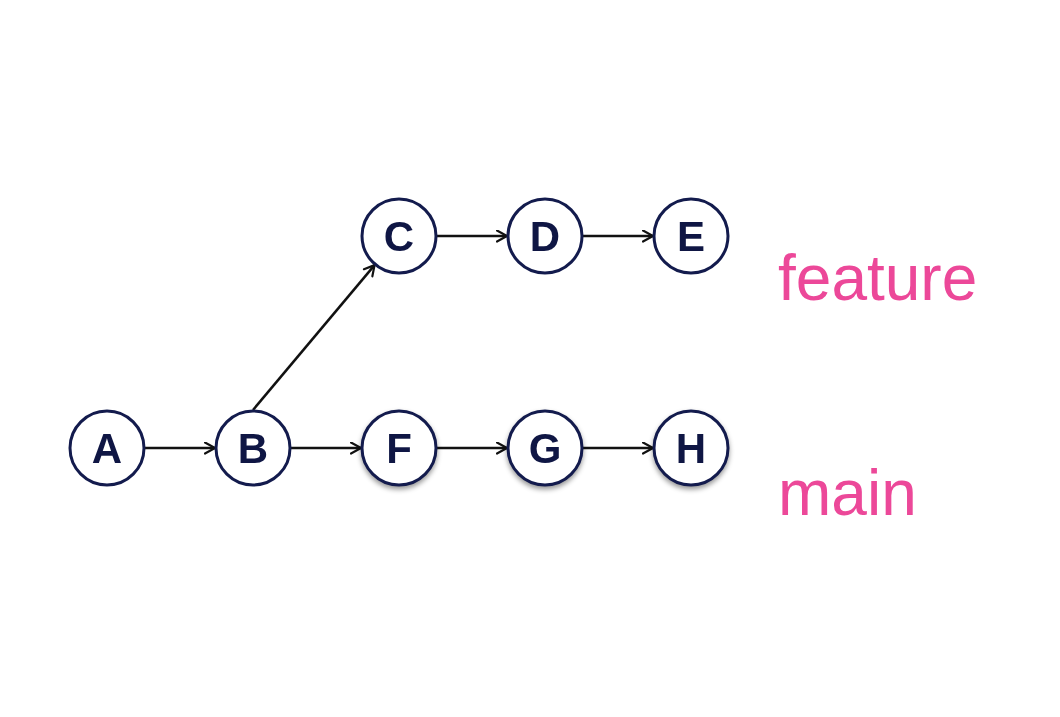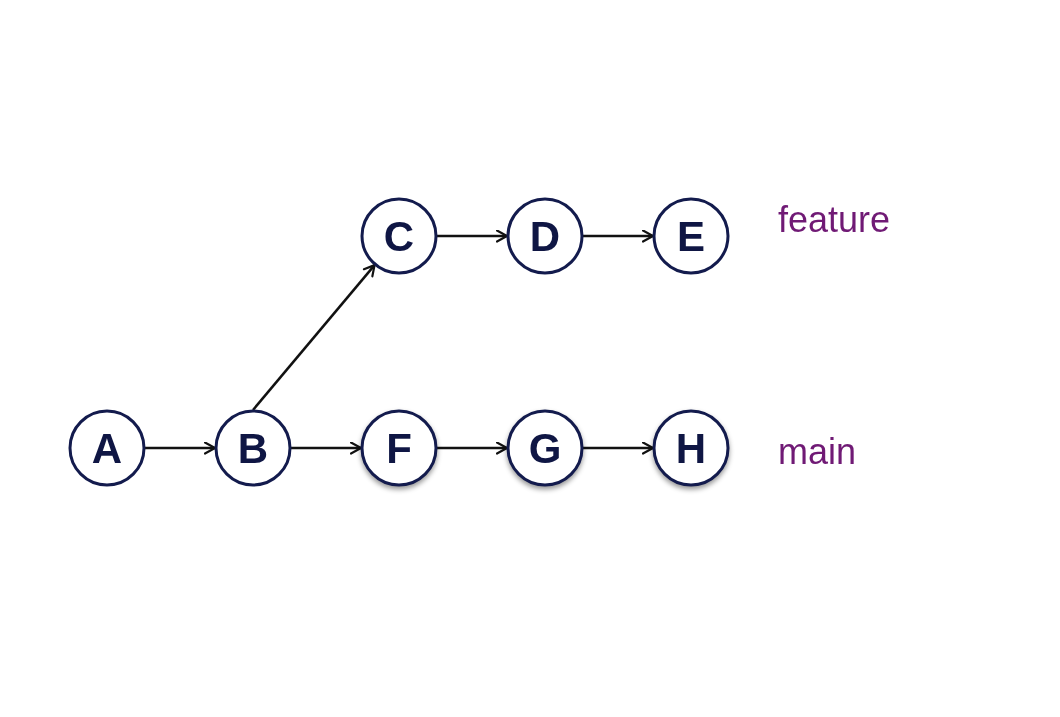--- a/index.html
+++ b/index.html
@@ -18,28 +18,29 @@
     background: #ffffff;
   }
   #graph {
     position: absolute;
     left: 0;
     top: 0;
   }
   .branch-label {
     position: absolute;
     font-family: "Liberation Sans", sans-serif;
-    font-size: 36px;
+    font-size: 64px;
     line-height: 1;
-    color: #701a75;
+    color: #ec4899;
     white-space: nowrap;
     user-select: none;
+    margin-top: 44px;
   }
   #label-feature { left: 778px; top: 202px; }
-  #label-main    { left: 778px; top: 434px; }
+  #label-main    { left: 778px; top: 417px; }
   .node-circle.shadowed {
     filter: drop-shadow(0px 3px 2.5px rgba(0,0,0,0.40));
   }
 </style>
 </head>
 <body>
 
 <div id="canvas">
   <svg id="graph" width="1060" height="717" viewBox="0 0 1060 717">
       <defs>

